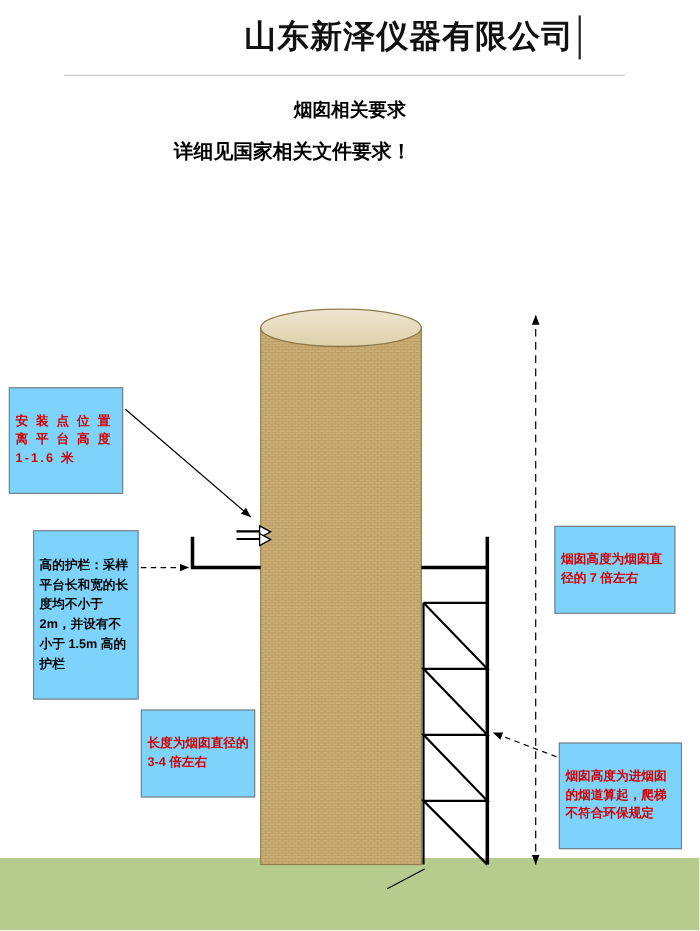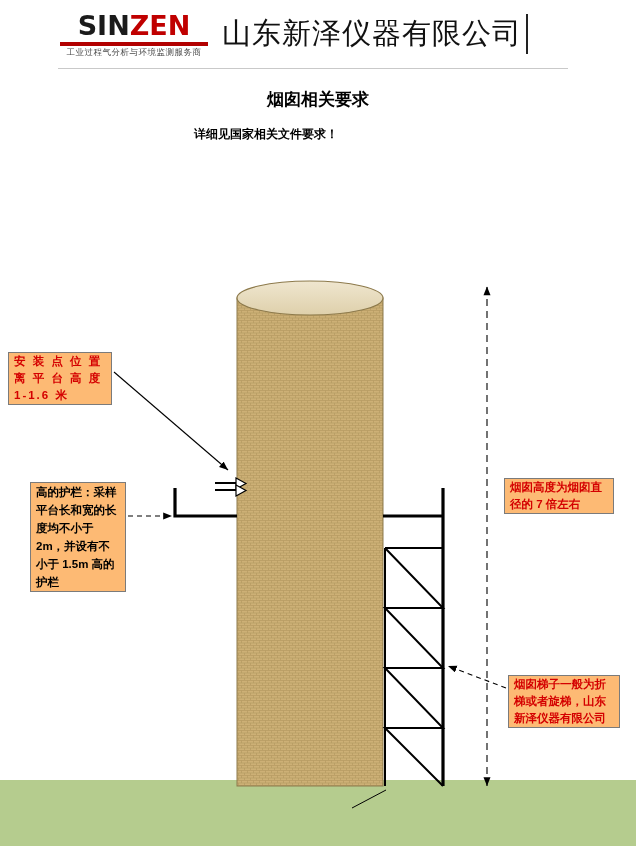--- a/index.html
+++ b/index.html
@@ -50,21 +50,21 @@
     font-size: 8.5px;
     color: #4a4a4a;
     letter-spacing: 0.5px;
     line-height: 11px;
   }
   .company-name {
     position: absolute;
     left: 222px;
     top: 14px;
     font-size: 29px;
-    font-weight: normal;
+    font-weight: bold;
     color: #111111;
     letter-spacing: 1px;
     border-right: 2px solid #222;
     padding-right: 4px;
   }
   .header-rule {
     position: absolute;
     left: 58px;
     top: 68px;
     width: 510px;
@@ -82,21 +82,21 @@
     font-size: 17px;
     font-weight: bold;
     color: #000;
   }
   .title-sub {
     position: absolute;
     left: 0;
     top: 126px;
     width: 532px;
     text-align: center;
-    font-size: 12px;
+    font-size: 18px;
     font-weight: bold;
     color: #000;
   }
 
   
   .canvas {
     position: absolute;
     left: 0;
     top: 0;
     width: 636px;
@@ -106,26 +106,26 @@
     position: absolute;
     left: 0; top: 0;
     width: 636px;
     height: 846px;
   }
 
   
   .callout {
     position: absolute;
     border: 1px solid #7b7b7b;
-    background: #fdba74;
+    background: #7dd3fc;
     color: #d40000;
     font-size: 11.5px;
     font-weight: bold;
     line-height: 17px;
-    padding: 0 5px;
+    padding: 22px 5px;
     box-sizing: border-box;
   }
   .callout .blk {
     color: #000000;
     font-weight: bold;
   }
   .c-install {
     left: 8px;
     top: 352px;
     width: 104px;
@@ -158,25 +158,20 @@
     top: 798px;
     width: 200px;
     text-align: center;
     line-height: 16px;
   }
 </style>
 </head>
 <body>
 
 <div class="header">
-  <div class="logo-block">
-    <div class="logo-word"><span>SIN</span><span class="red">ZEN</span></div>
-    <div class="logo-bar"></div>
-    <div class="logo-sub">工业过程气分析与环境监测服务商</div>
-  </div>
   <div class="company-name">山东新泽仪器有限公司</div>
   <div class="header-rule"></div>
 </div>
 
 <div class="title-main">烟囱相关要求</div>
 <div class="title-sub">详细见国家相关文件要求！</div>
 
 <div class="canvas">
   <svg class="diagram" viewBox="0 0 636 846">
     <defs>
@@ -234,18 +229,19 @@
   <div class="callout c-install">
     <div>安 装 点 位 置</div>
     <div>离 平 台 高 度</div>
     <div>1-1.6 米</div>
   </div>
 
   <div class="callout c-platform">
     <span class="blk">高的护栏：</span><span class="blk">采样平台长和宽的长度均不小于2m，并设有不小于 1.5m 高的护栏</span>
   </div>
 
+  <div class="callout c-length">长度为烟囱直径的 3-4 倍左右</div>
 
   <div class="callout c-height">烟囱高度为烟囱直径的 7 倍左右</div>
 
-  <div class="callout c-ladder">烟囱梯子一般为折梯或者旋梯，山东新泽仪器有限公司</div>
+  <div class="callout c-ladder">烟囱高度为进烟囱的烟道算起，爬梯不符合环保规定</div>
 
 </div>
 
 </body></html>

